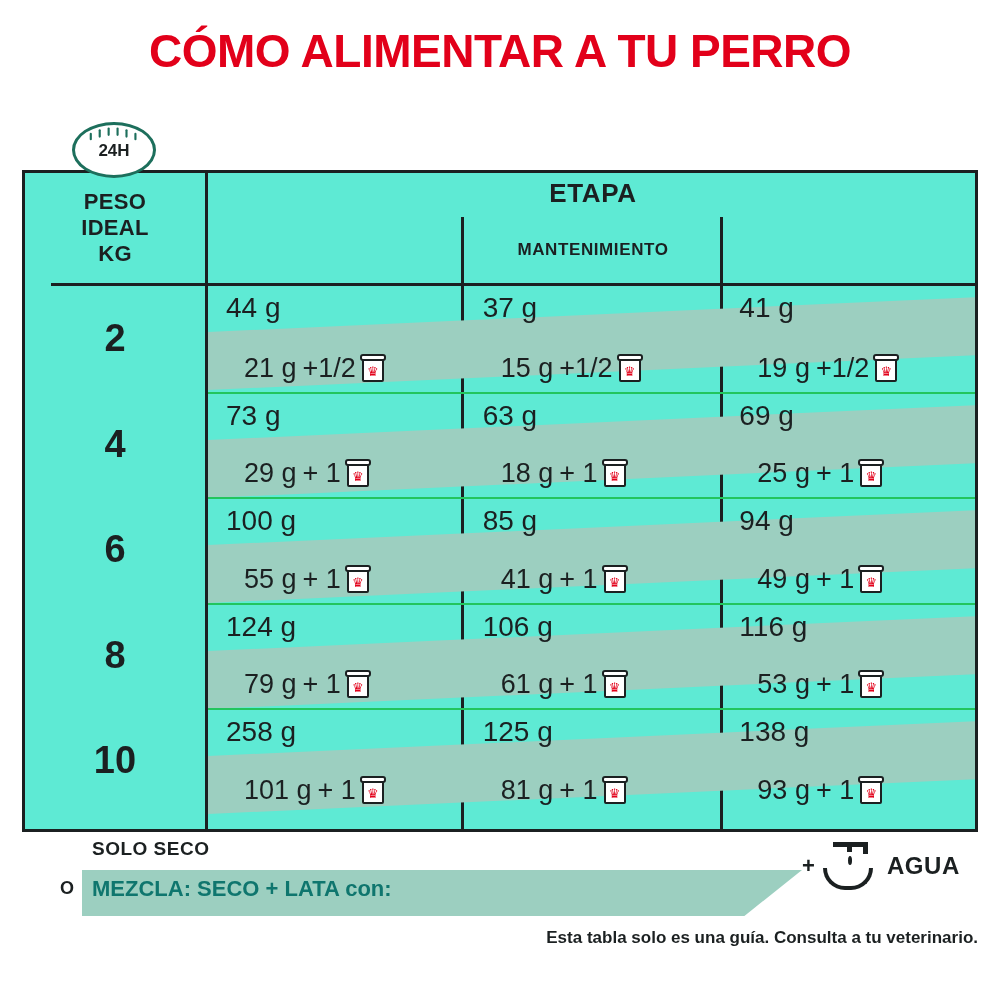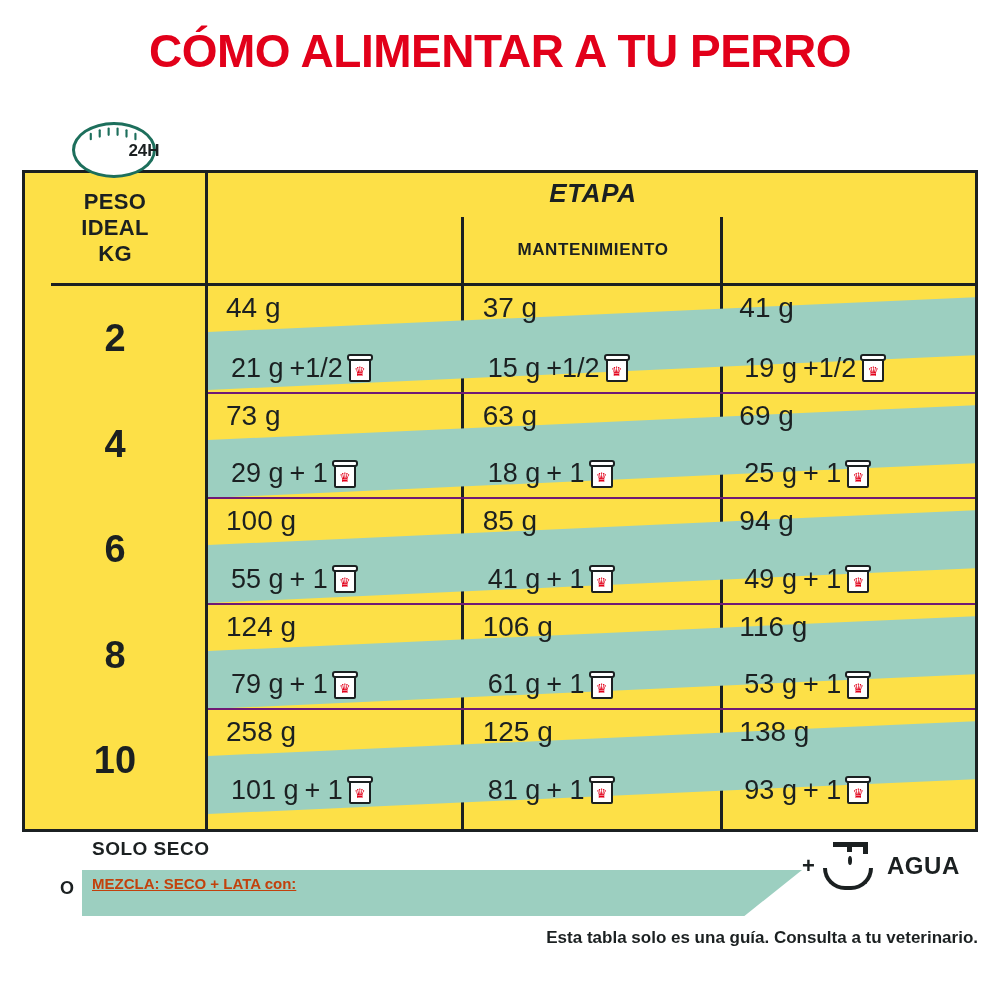--- a/index.html
+++ b/index.html
@@ -53,33 +53,32 @@
   }
   .badge24 .label {
     position: absolute;
     left: 0; top: 50%;
     transform: translateY(-46%);
     width: 100%;
     text-align: center;
     font-size: 17px;
     font-weight: bold;
     color: #1b2021;
-    margin-left: 30px;
   }
 
   
   .frame {
     position: absolute;
     left: 22px;
     top: 170px;
     width: 956px;
     height: 662px;
     border: 3px solid #1b2021;
     box-sizing: border-box;
-    background: #fde047;
+    background: #5eead4;
     overflow: hidden;
   }
 
   
   .leftcol {
     position: absolute;
     left: 0; top: 0;
     width: 180px;
     height: 100%;
     box-sizing: border-box;
@@ -142,21 +141,20 @@
   .stage-title {
     position: absolute;
     left: 0;
     top: 5px;
     width: 100%;
     text-align: center;
     font-size: 26px;
     font-weight: bold;
     letter-spacing: .6px;
     color: #1b2021;
-    font-style: italic;
   }
   .subhead {
     position: absolute;
     left: 0;
     top: 44px;
     width: 100%;
     height: 66px;
     display: flex;
   }
   .subhead .cell {
@@ -195,21 +193,21 @@
     left: 0;
     top: 113px;
     width: 770px;
     height: 640px;
   }
   .row {
     position: relative;
     height: 105.5px;
     box-sizing: border-box;
   }
-  .row + .row { border-top: 2px solid #701a75; }
+  .row + .row { border-top: 2px solid #22c55e; }
 
   .band {
     position: absolute;
     left: 0;
     top: 46px;
     width: 770px;
     height: 58px;
     background: #9ccfc0;
     transform: skewY(-2.6deg);
     transform-origin: left center;
@@ -227,24 +225,23 @@
   }
   .dry {
     position: absolute;
     left: 18px;
     top: 6px;
     font-size: 28px;
     color: #1b2021;
   }
   .mix {
     position: absolute;
-    left: 23px;
+    left: 36px;
     bottom: 8px;
     display: flex;
-    align-items: center;
     font-size: 27px;
     color: #1b2021;
     white-space: nowrap;
   }
   .mix .amt { margin-right: 6px; }
   .can {
     display: inline-block;
     width: 26px;
     height: 30px;
     position: relative;
@@ -309,25 +306,24 @@
     left: 38px;
     top: 46px;
     font-size: 18px;
     font-weight: bold;
     color: #1b2021;
   }
   .mezcla {
     position: absolute;
     left: 70px;
     top: 42px;
-    font-size: 15px;
-    font-weight: bold;
-    color: #c2410c;
+    font-size: 22px;
+    font-weight: bold;
+    color: #0f766e;
     line-height: 1.35;
-    text-decoration: underline;
   }
   .mezcla .thin { font-weight: normal; }
 
   .agua-wrap {
     position: absolute;
     right: 18px;
     top: 8px;
     display: flex;
     align-items: center;
   }

